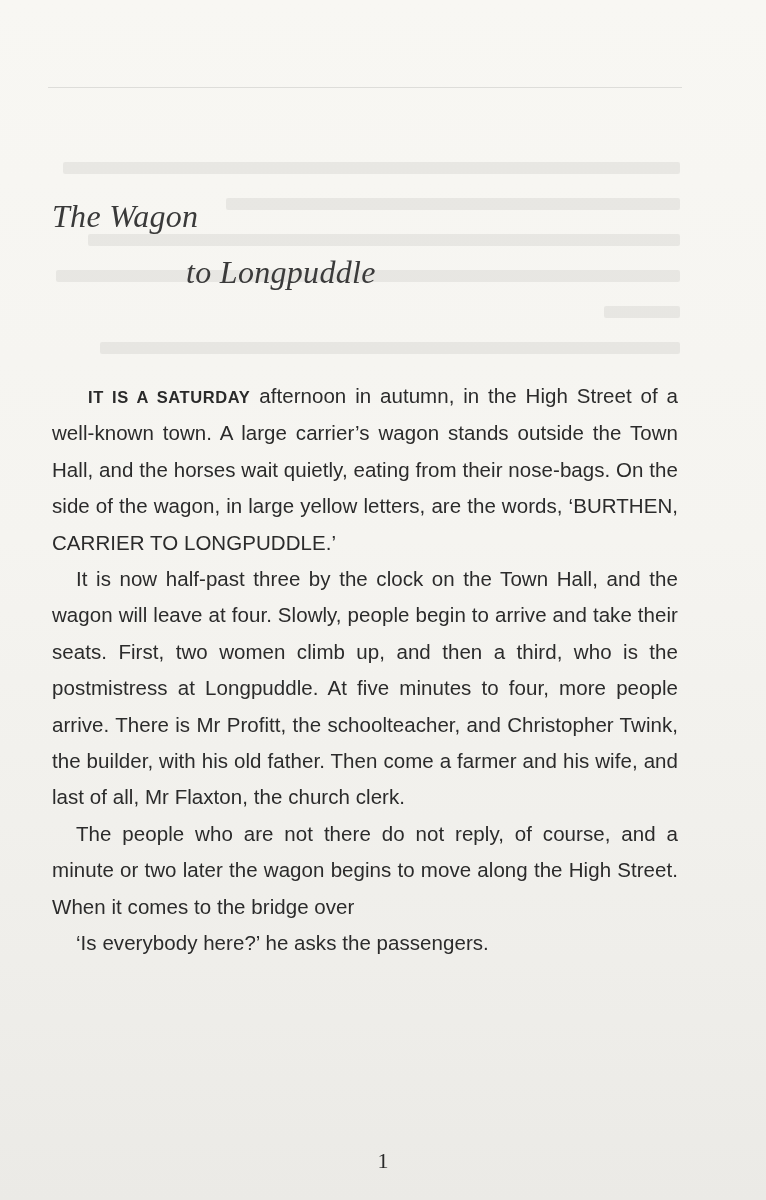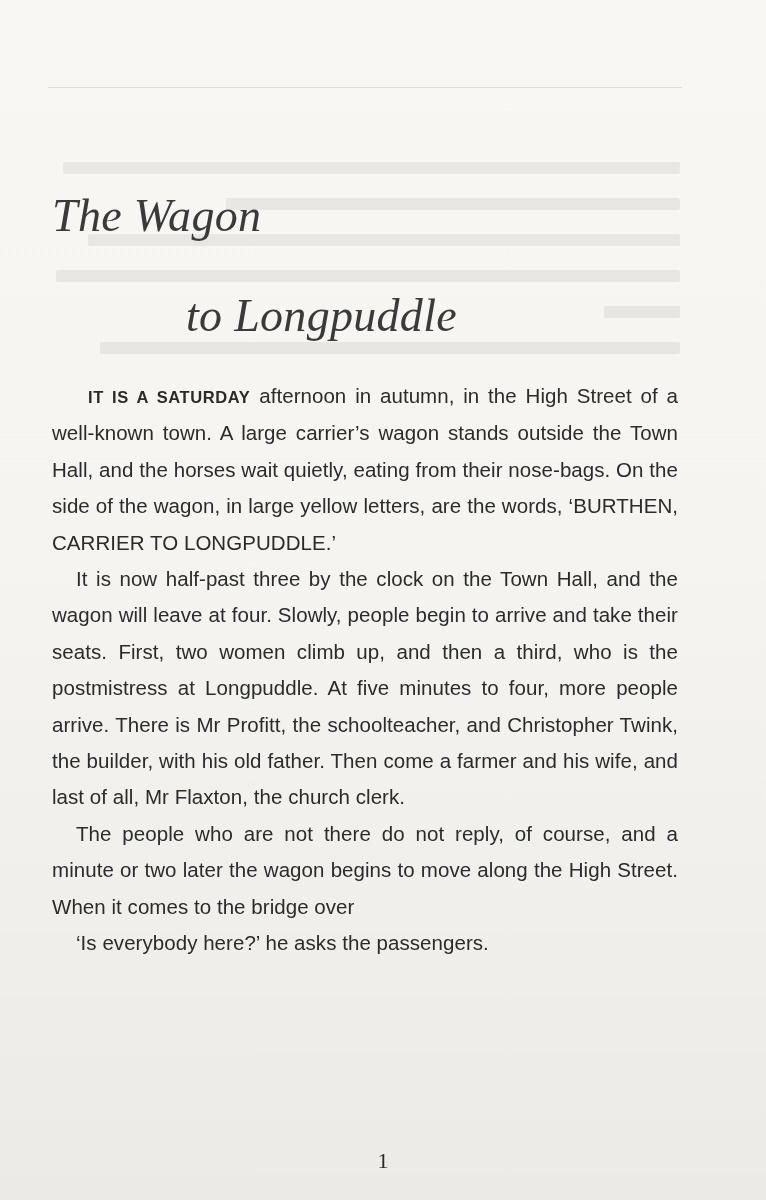--- a/index.html
+++ b/index.html
@@ -69,29 +69,28 @@
     .ghost-line.l6::after { width: 92%; }
 
     .chapter-title {
       position: absolute;
       left: 52px;
       top: 188px;
       margin: 0;
       font-family: "Liberation Serif", "DejaVu Serif", serif;
       font-style: italic;
       font-weight: normal;
-      font-size: 46px;
+      font-size: 32px;
       line-height: 56px;
       color: #3a3a3a;
       letter-spacing: 0.3px;
     }
     .chapter-title .line2 {
       display: block;
       padding-left: 134px;
-      margin-top: 44px;
     }
     .chapter-title .line1 {
       display: block;
     }
 
     .body-text {
       position: absolute;
       left: 52px;
       top: 378px;
       width: 626px;

